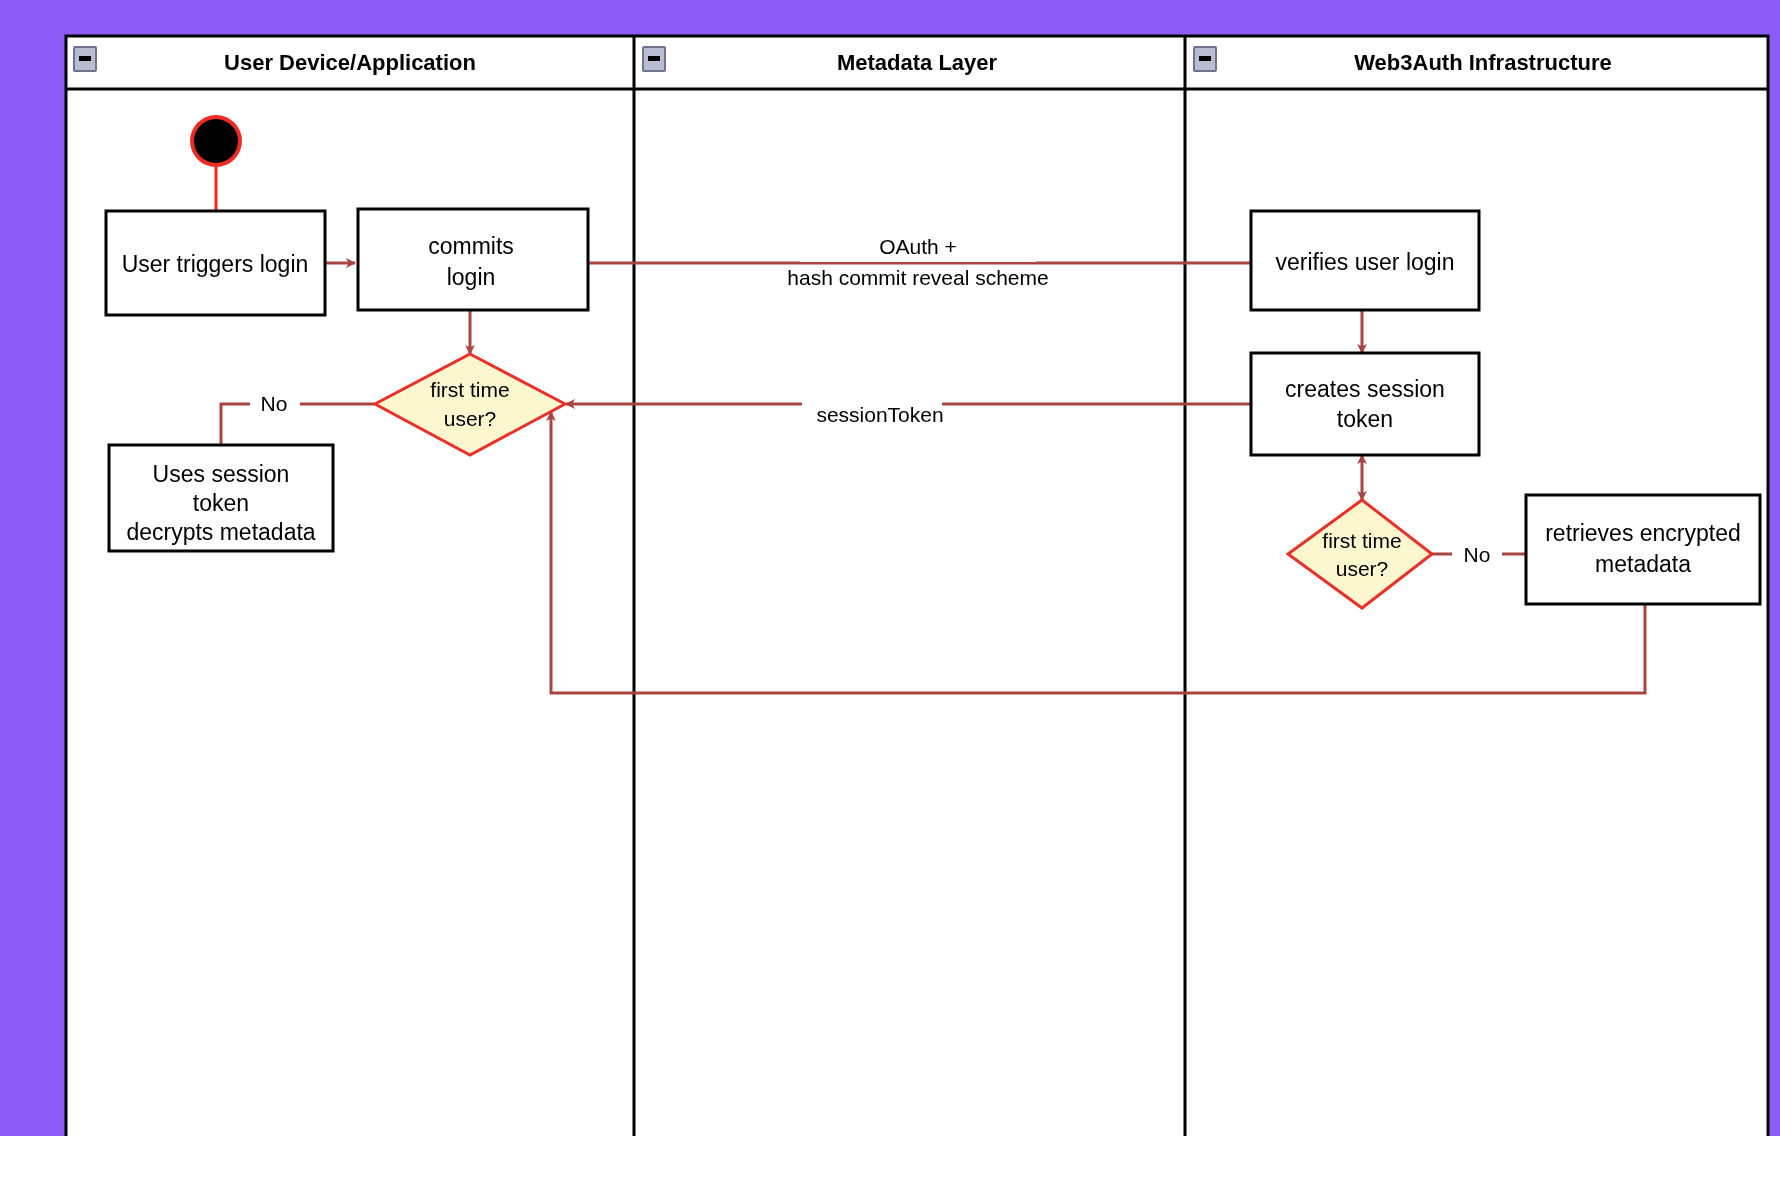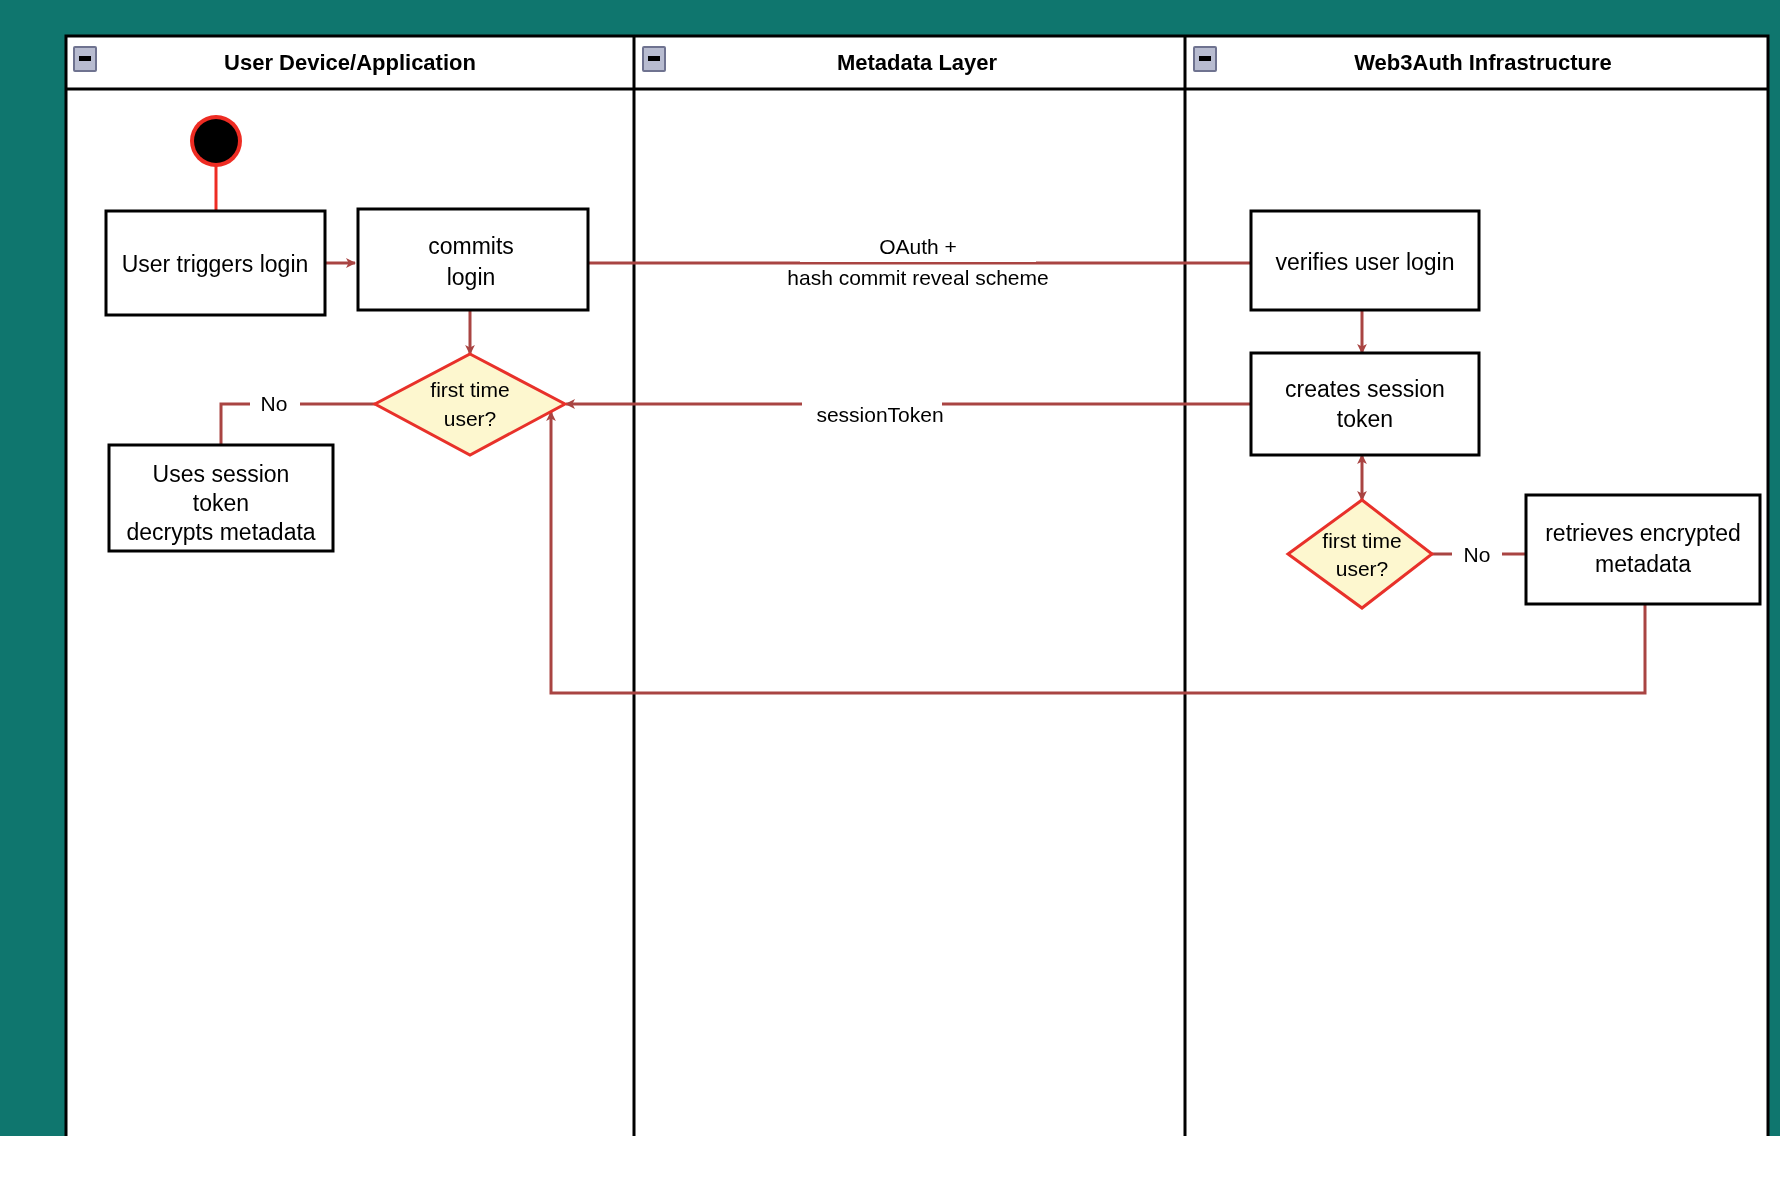--- a/index.html
+++ b/index.html
@@ -5,21 +5,21 @@
   html, body {
     margin: 0;
     padding: 0;
     background: #ffffff;
     font-family: "Liberation Sans", sans-serif;
   }
   #canvas {
     position: relative;
     width: 1780px;
     height: 1136px;
-    background: #0f766e;
+    background: #8b5cf6;
     overflow: hidden;
   }
   svg#diagram {
     position: absolute;
     left: 0;
     top: 0;
     width: 1780px;
     height: 1202px;
   }
   .lane-title {

